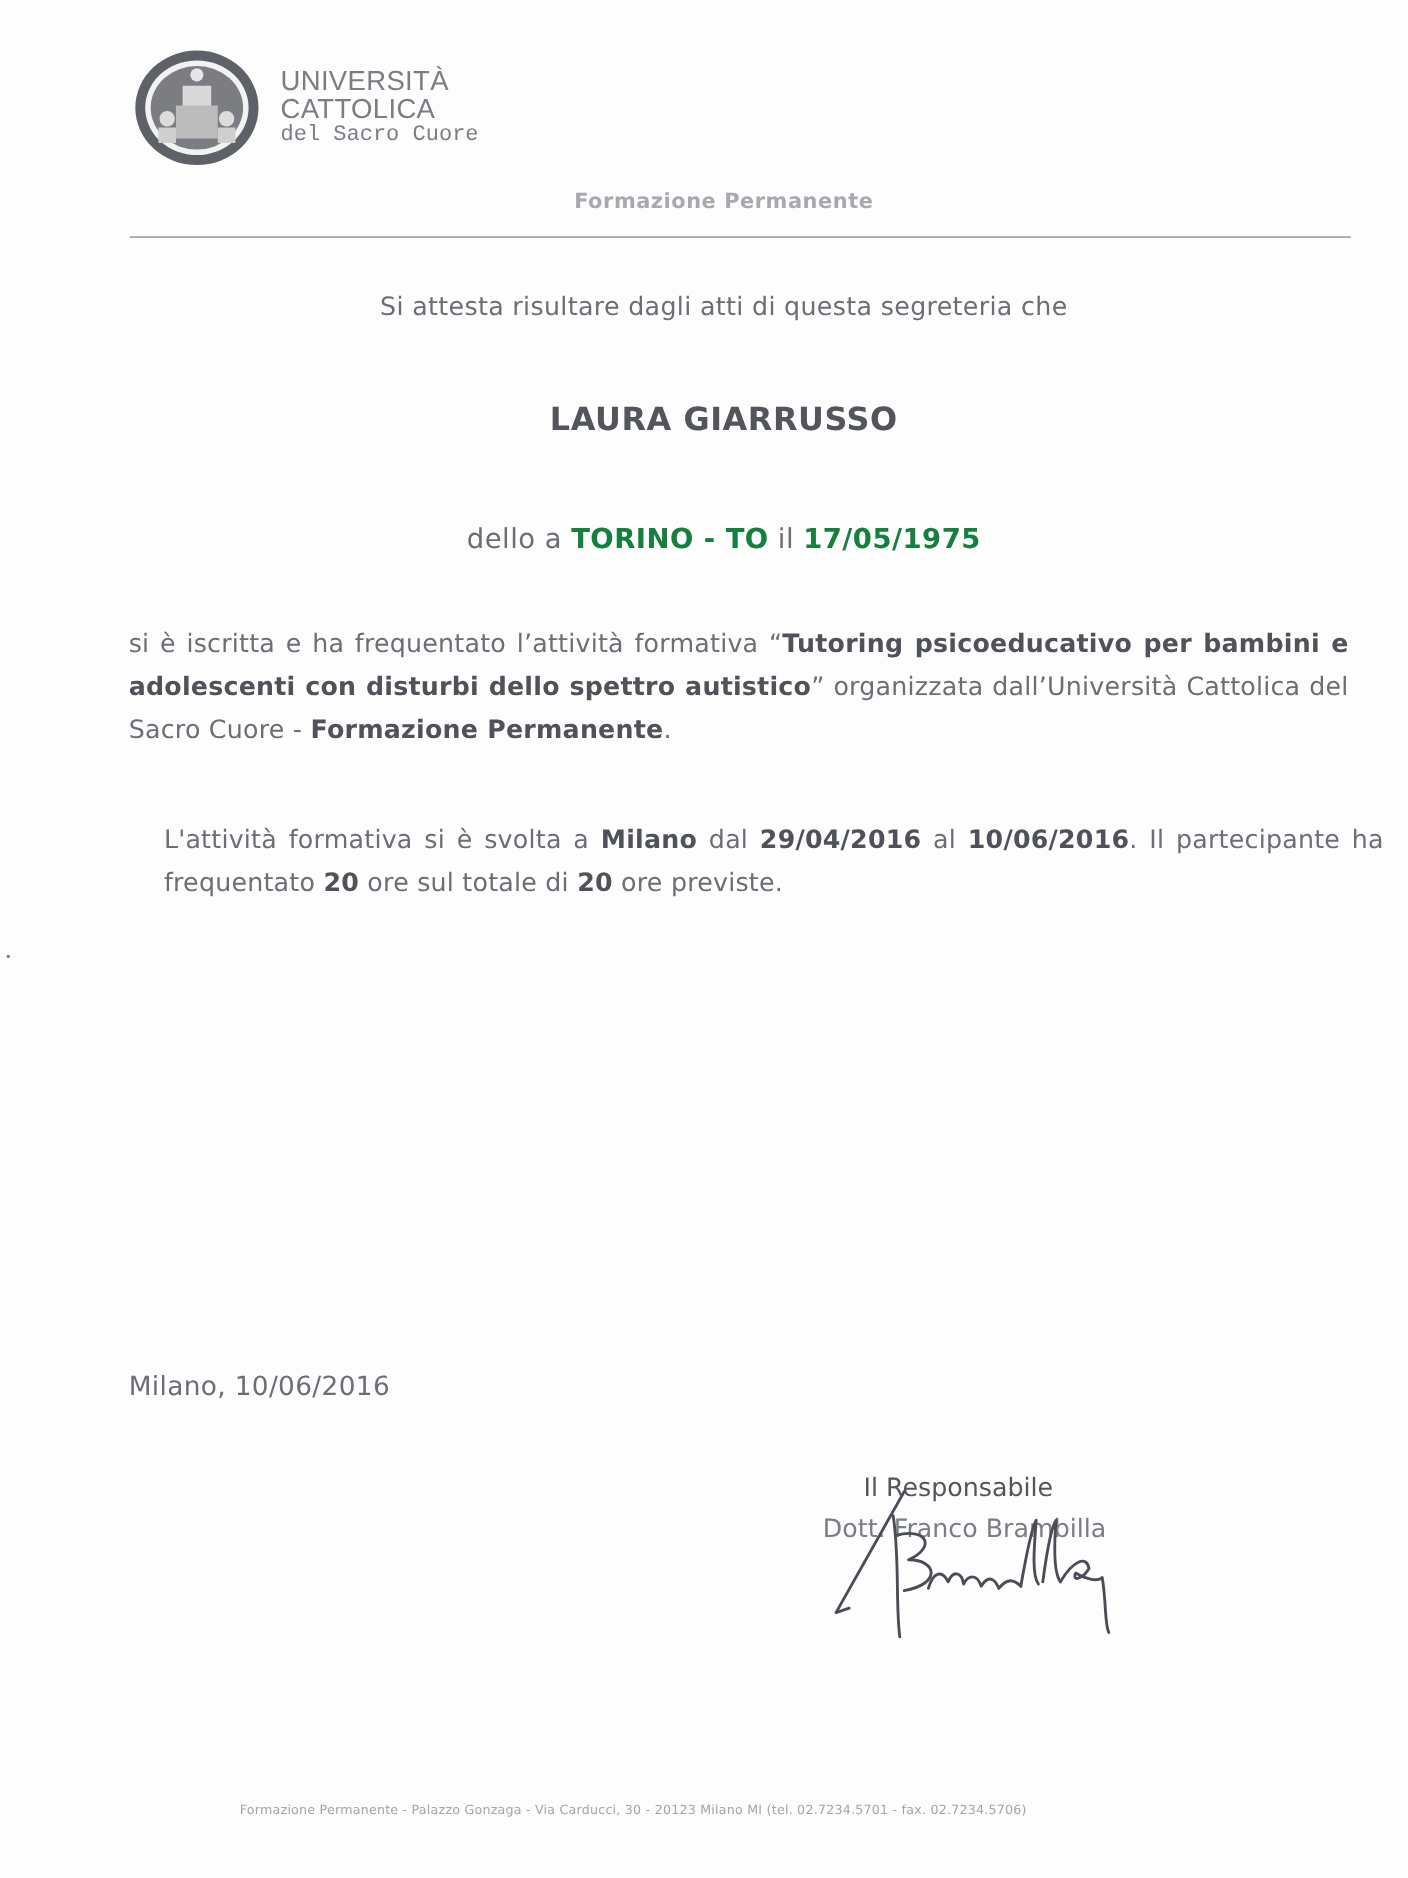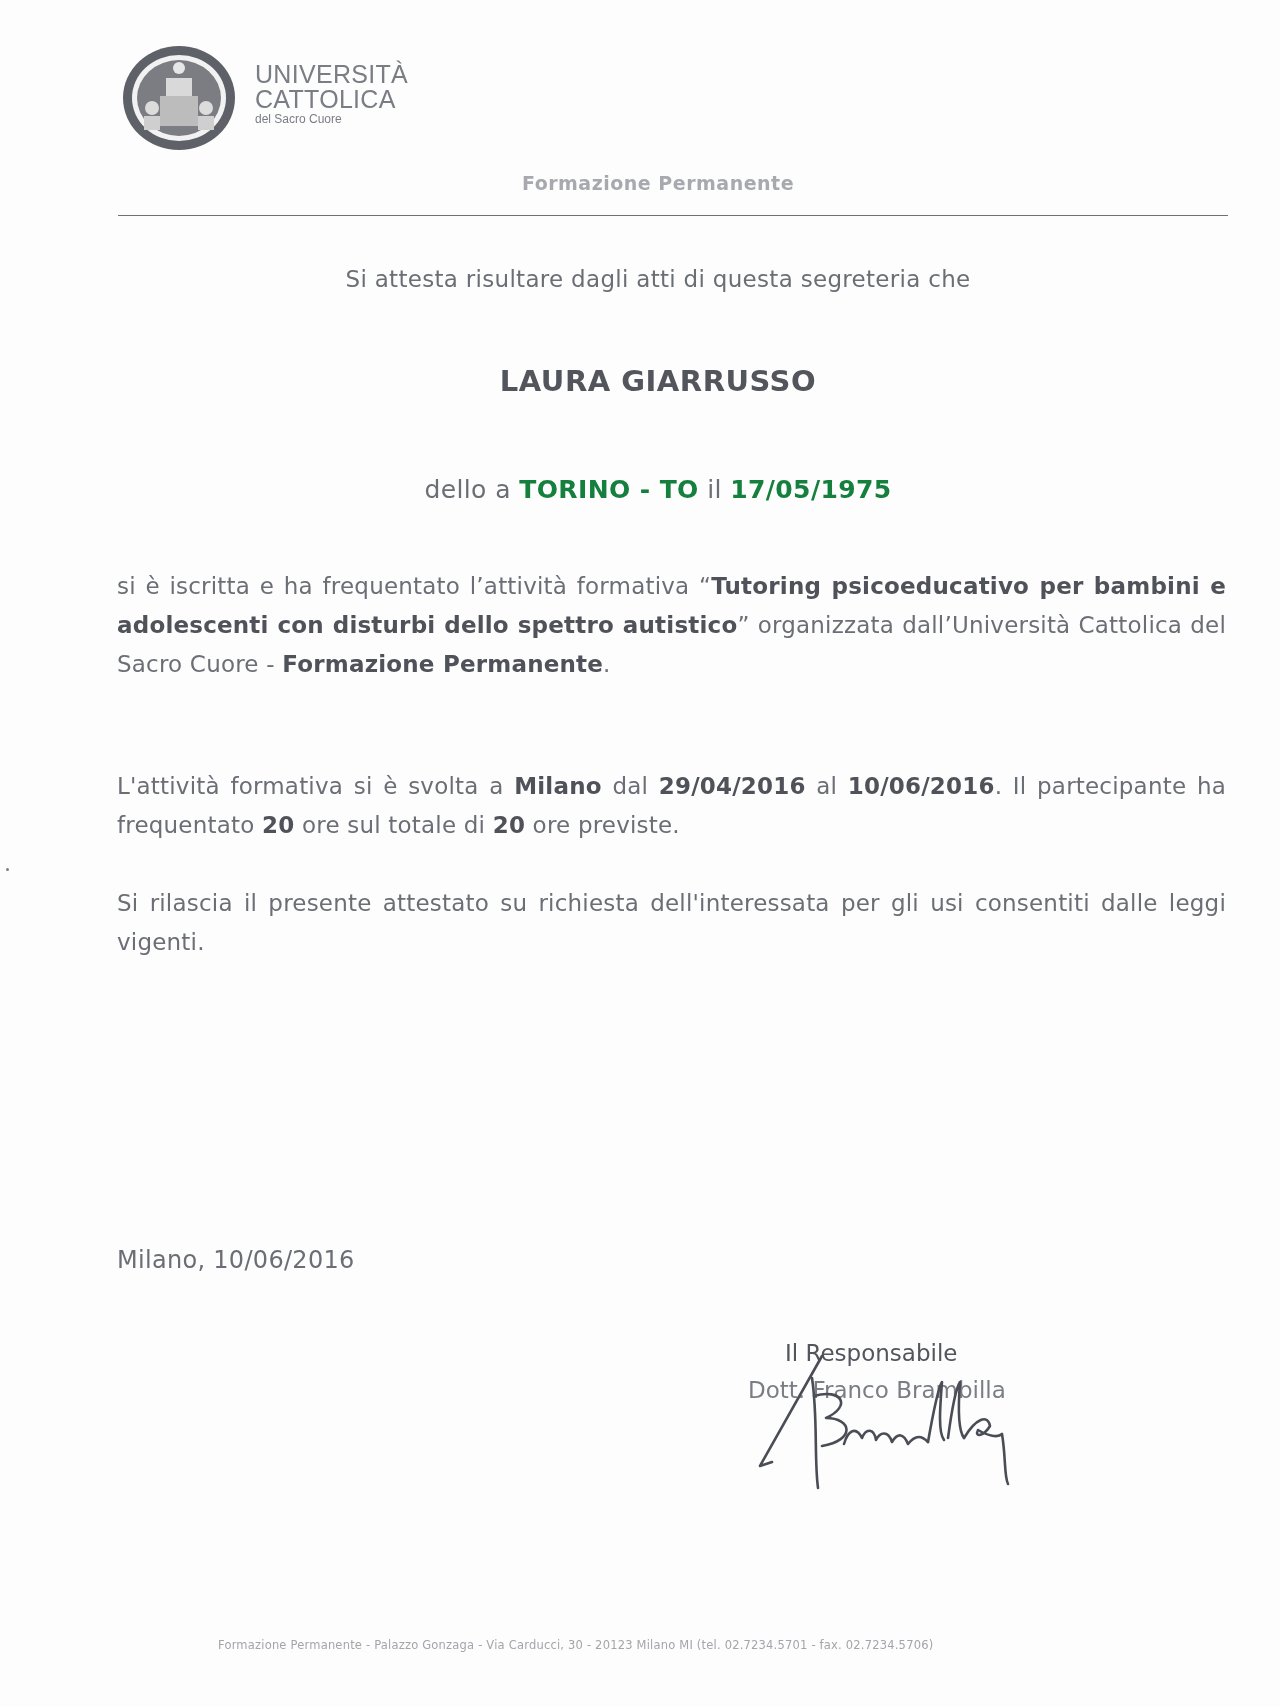--- a/index.html
+++ b/index.html
@@ -10,35 +10,35 @@
       color: #5e6168;
       position: relative;
       overflow: hidden;
     }
     .page { position: absolute; left: 0; top: 0; width: 1176px; height: 1707px; }
 
     
     .logo { position: absolute; left: 120px; top: 44px; width: 118px; height: 108px; }
     .brand { position: absolute; left: 255px; top: 62px; line-height: 1; color: #7a7d84; }
     .brand .l1, .brand .l2 { font-family: "Liberation Sans", sans-serif; font-size: 25px; letter-spacing: 0.3px; display: block; height: 25px; }
-    .brand .l3 { font-family: Liberation Sans, sans-serif; font-size: 12px; display: block; margin-top: 1px; }
+    .brand .l3 { font-family: Liberation Mono, monospace; font-size: 20px; display: block; margin-top: 1px; }
     .dept { position: absolute; left: 0; width: 1316px; top: 172px; text-align: center; font-weight: bold; font-size: 19px; color: #a7a9ae; letter-spacing: 0.5px; }
     .rule { position: absolute; left: 118px; top: 215px; width: 1110px; height: 0; border-top: 1.5px solid #6d7077; }
 
     
     .center-line { position: absolute; left: 0; width: 1316px; text-align: center; }
     .intro { top: 266px; font-size: 23px; color: #6b6e75; letter-spacing: 0.3px; }
     .name { top: 364px; font-size: 29px; font-weight: bold; color: #52555c; letter-spacing: 0.5px; }
     .birth { top: 475px; font-size: 25px; color: #6b6e75; letter-spacing: 0.4px; }
     .birth b { color: #15803d; }
 
     .para { position: absolute; left: 117px; width: 1109px; font-size: 23px; line-height: 39px; text-align: justify; color: #6b6e75; letter-spacing: 0.2px; }
     .para b { color: #4f5259; }
     .p1 { top: 567px; }
-    .p2 { top: 767px; }
+    .p2 { top: 745px; margin-left: 32px; }
     .p3 { top: 884px; }
 
     .place-date { position: absolute; left: 117px; top: 1246px; font-size: 24px; color: #6b6e75; letter-spacing: 0.3px; text-align: right; }
 
     
     .sig-title { position: absolute; left: 785px; top: 1340px; font-size: 23px; font-weight: normal; color: #52555c; }
     .sig-name { position: absolute; left: 748px; top: 1377px; font-size: 23px; color: #7a7d84; }
     .sig-scrawl { position: absolute; left: 752px; top: 1348px; width: 300px; height: 150px; }
 
     
@@ -78,21 +78,20 @@
     <span>dello a</span>
     <b>TORINO - TO</b>
     <span>il</span>
     <b>17/05/1975</b>
   </div>
 
   <div class="para p1"><span>si è iscritta e ha frequentato l’attività formativa “</span><b>Tutoring psicoeducativo per bambini e adolescenti con disturbi dello spettro autistico</b><span>” organizzata dall’Università Cattolica del Sacro Cuore - </span><b>Formazione Permanente</b><span>.</span></div>
 
   <div class="para p2"><span>L'attività formativa si è svolta a </span><b>Milano</b><span> dal </span><b>29/04/2016</b><span> al </span><b>10/06/2016</b><span>. Il partecipante ha frequentato </span><b>20</b><span> ore sul totale di </span><b>20</b><span> ore previste.</span></div>
 
-  <div class="para p3">Si rilascia il presente attestato su richiesta dell'interessata per gli usi consentiti dalle leggi vigenti.</div>
 
   <div class="place-date">Milano, 10/06/2016</div>
 
   <div class="sig-title">Il Responsabile</div>
   <div class="sig-name">Dott. Franco Brambilla</div>
   <svg class="sig-scrawl" viewBox="0 0 300 150" fill="none" stroke="#4a4d55" stroke-width="2.6" stroke-linecap="round" stroke-linejoin="round">
     <path d="M70 8 L8 118 L20 114"></path>
     <path d="M60 30 C66 70 62 110 66 140"></path>
     <path d="M62 48 C90 40 100 58 74 70 C100 70 104 92 70 98"></path>
     <path d="M92 96 C96 82 104 78 110 90 C114 80 122 80 124 92 C128 84 136 82 140 94 C146 84 152 86 156 96 C164 86 170 88 176 94"></path>

